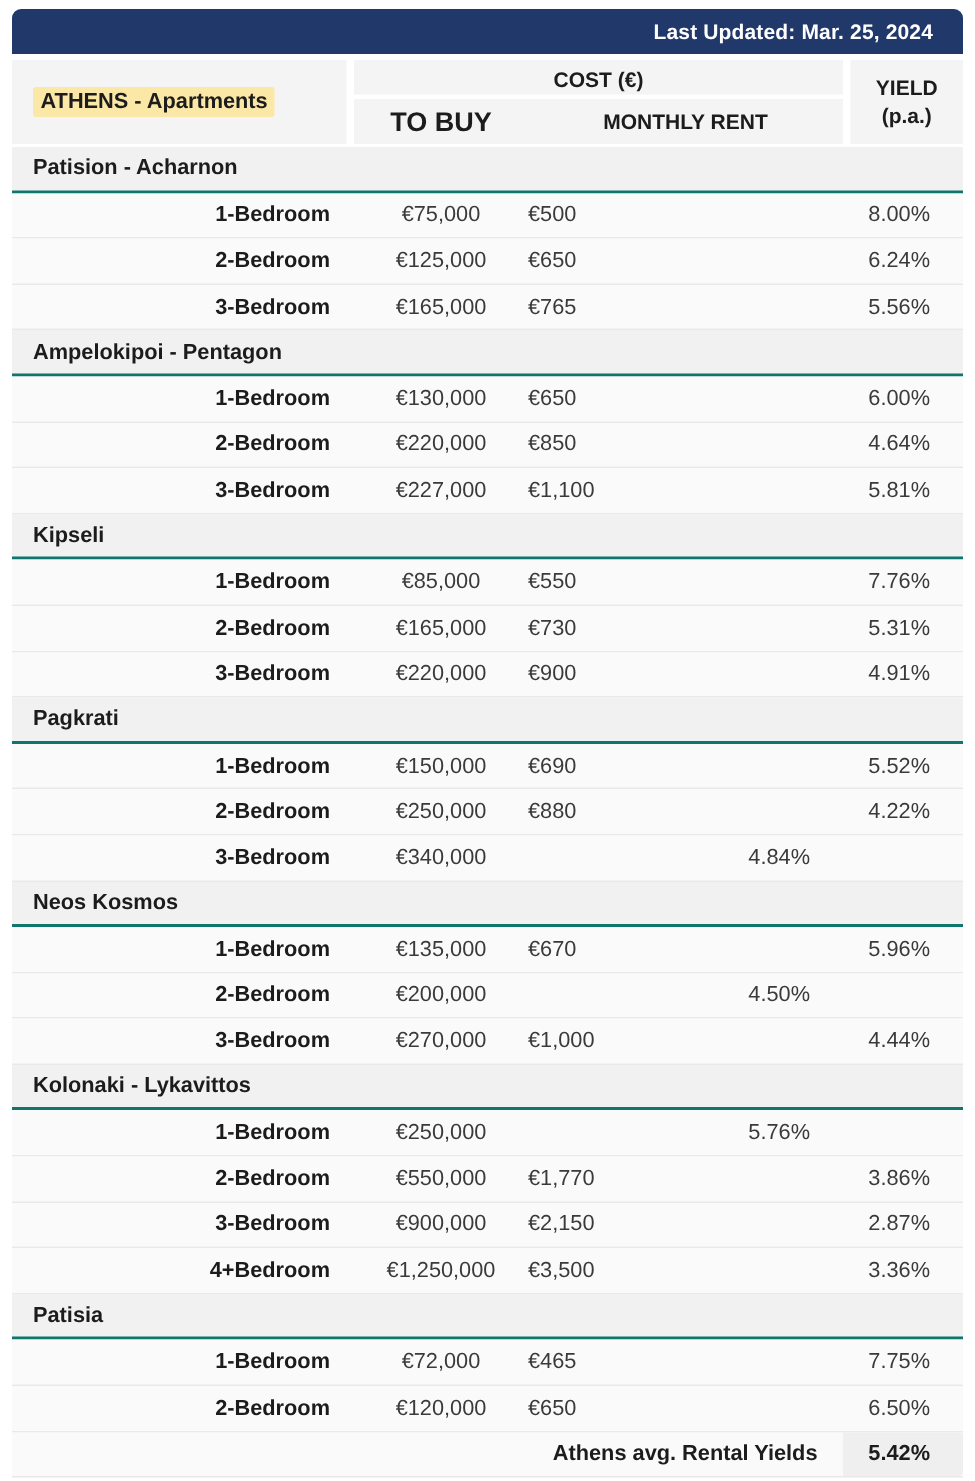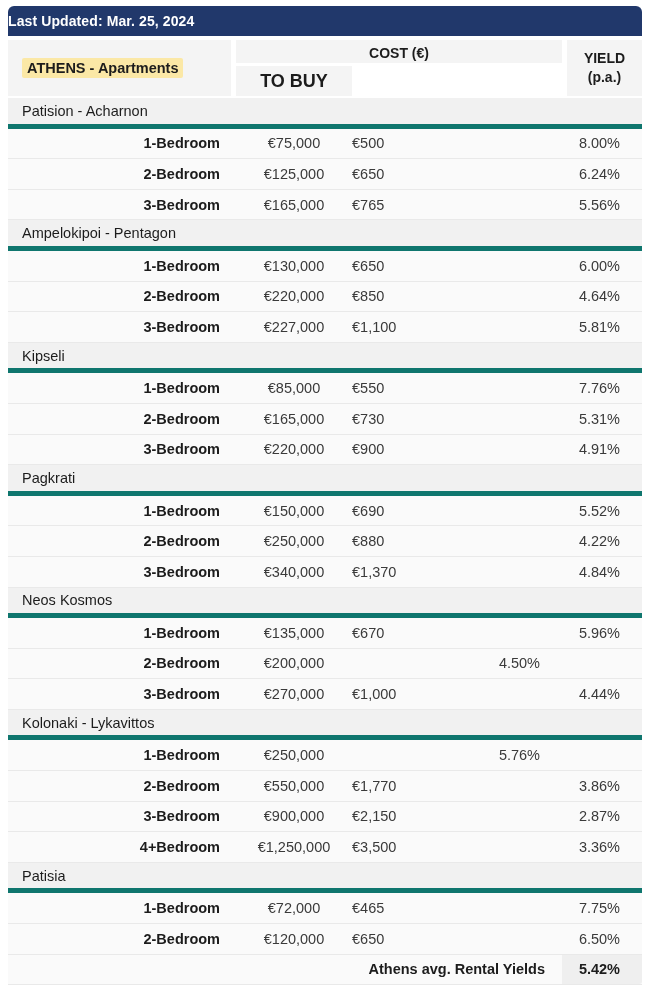--- a/index.html
+++ b/index.html
@@ -18,22 +18,22 @@
   body{
     width:650px;height:987px;overflow:hidden;
     font-family:"Liberation Sans","DejaVu Sans",sans-serif;
     color:var(--ink);
   }
   .card{width:634px;margin:6px 8px 0 8px;}
   
   .topbar{
     height:30px;background:var(--navy);
     border-radius:6px 6px 0 0;
-    display:flex;align-items:center;justify-content:flex-start;
-    padding-right:0;
+    display:flex;align-items:center;justify-content:flex-end;
+    padding-right:20px;
   }
   .topbar .updated{color:#ffffff;font-size:14px;font-weight:bold;letter-spacing:.1px;}
   
   .hdr{
     margin-top:4px;
     display:grid;
     grid-template-columns:228px 116px 210px 80px;
     grid-template-rows:26px 30px;
     background:#ffffff;
   }
@@ -73,22 +73,22 @@
     display:grid;
     grid-template-columns:228px 116px 210px 80px;
     height:30.6px;align-items:center;
     background:var(--row-bg);
     border-bottom:1px solid var(--line);
     font-size:14.5px;
   }
   .row.section{
     grid-template-columns:634px;
     background:var(--section-bg);
-    border-bottom:5px solid #0f766e;
-    font-weight:normal;
+    border-bottom:2px solid #0f766e;
+    font-weight:bold;
   }
   .row.section .sec-name{padding-left:14px;}
   .c-type{text-align:right;padding-right:16px;font-weight:bold;}
   .c-buy{text-align:center;color:var(--value-ink);}
   .c-rent{color:var(--value-ink);}
   .c-yield{text-align:right;padding-right:22px;color:var(--value-ink);}
   
   .row.footer{
     grid-template-columns:554px 80px;
     background:var(--row-bg);
@@ -111,20 +111,21 @@
   <div class="topbar">
     <span class="updated">Last Updated: Mar. 25, 2024</span>
   </div>
 
   <div class="hdr">
     <div class="cellA">
       <span class="title-highlight">ATHENS - Apartments</span>
     </div>
     <div class="cellB">COST (€)</div>
     <div class="cellC">TO BUY</div>
+    <div class="cellD">MONTHLY RENT</div>
     <div class="cellE">
       <span>YIELD</span>
       <span>(p.a.)</span>
     </div>
   </div>
 
   <div class="tbody">
       <div class="row section">
         <div class="sec-name">Patision - Acharnon</div>
       </div>
@@ -199,21 +200,20 @@
       </div>
       <div class="row">
         <div class="c-type">2-Bedroom</div>
         <div class="c-buy">€250,000</div>
         <div class="c-rent">€880</div>
         <div class="c-yield">4.22%</div>
       </div>
       <div class="row">
         <div class="c-type">3-Bedroom</div>
         <div class="c-buy">€340,000</div>
-        <div class="c-rent">€1,370</div>
         <div class="c-yield">4.84%</div>
       </div>
       <div class="row section">
         <div class="sec-name">Neos Kosmos</div>
       </div>
       <div class="row">
         <div class="c-type">1-Bedroom</div>
         <div class="c-buy">€135,000</div>
         <div class="c-rent">€670</div>
         <div class="c-yield">5.96%</div>

